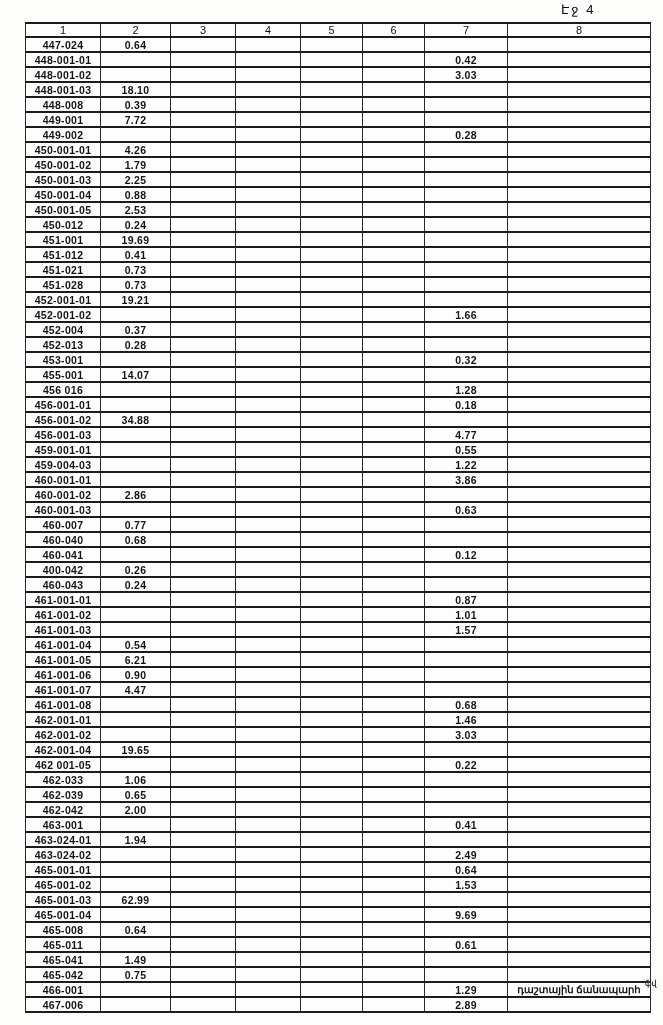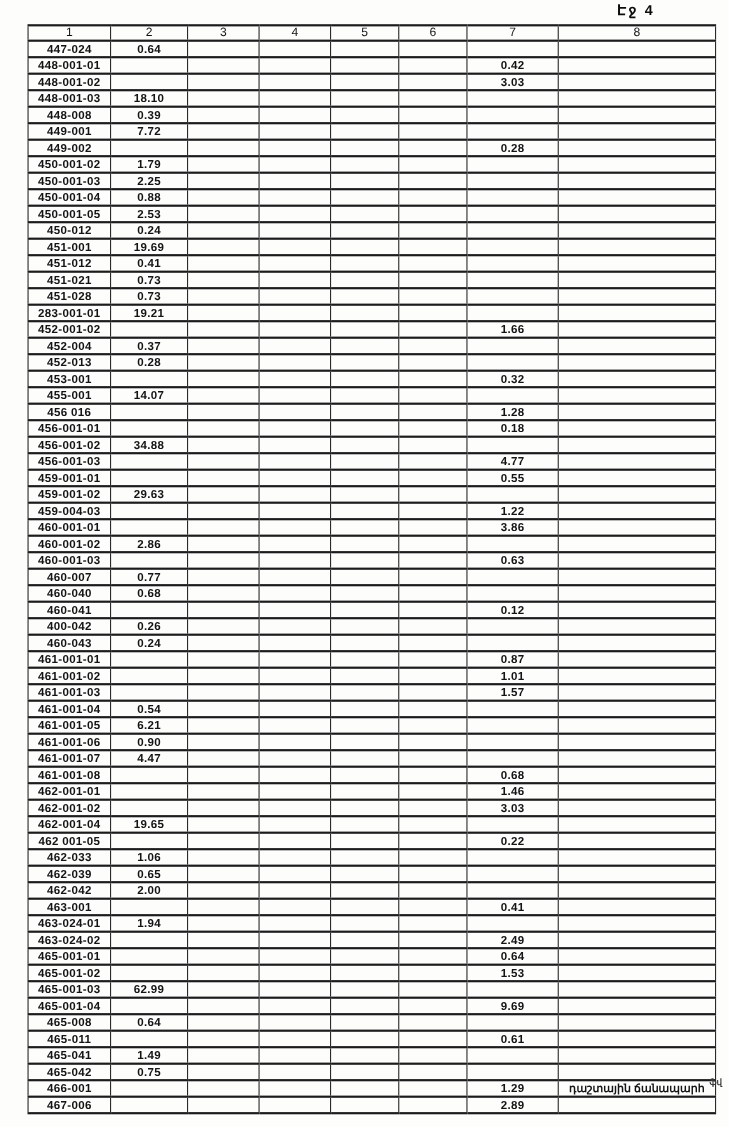--- a/index.html
+++ b/index.html
@@ -14,21 +14,21 @@
     height: 1025px;
     background: #fdfdfc;
     color: #111;
     overflow: hidden;
   }
   .page-label {
     position: absolute;
     top: 2px;
     left: 561px;
     font-size: 13px;
-    font-weight: 700;
+    font-weight: 400;
     letter-spacing: 2px;
     color: #0d0d0d;
     white-space: nowrap;
   }
   table.scan-table {
     position: absolute;
     left: 25px;
     top: 22px;
     width: 625px;
     height: 991px;
@@ -168,20 +168,30 @@
           <td>449-002</td>
           <td></td>
           <td></td>
           <td></td>
           <td></td>
           <td></td>
           <td>0.28</td>
           <td class="note-cell"></td>
         </tr>
         <tr>
+          <td>450-001-01</td>
+          <td>4.26</td>
+          <td></td>
+          <td></td>
+          <td></td>
+          <td></td>
+          <td></td>
+          <td class="note-cell"></td>
+        </tr>
+        <tr>
           <td>450-001-02</td>
           <td>1.79</td>
           <td></td>
           <td></td>
           <td></td>
           <td></td>
           <td></td>
           <td class="note-cell"></td>
         </tr>
         <tr>
@@ -258,21 +268,21 @@
           <td>451-028</td>
           <td>0.73</td>
           <td></td>
           <td></td>
           <td></td>
           <td></td>
           <td></td>
           <td class="note-cell"></td>
         </tr>
         <tr>
-          <td>283-001-01</td>
+          <td>452-001-01</td>
           <td>19.21</td>
           <td></td>
           <td></td>
           <td></td>
           <td></td>
           <td></td>
           <td class="note-cell"></td>
         </tr>
         <tr>
           <td>452-001-02</td>
@@ -365,30 +375,20 @@
           <td class="note-cell"></td>
         </tr>
         <tr>
           <td>459-001-01</td>
           <td></td>
           <td></td>
           <td></td>
           <td></td>
           <td></td>
           <td>0.55</td>
-          <td class="note-cell"></td>
-        </tr>
-        <tr>
-          <td>459-001-02</td>
-          <td>29.63</td>
-          <td></td>
-          <td></td>
-          <td></td>
-          <td></td>
-          <td></td>
           <td class="note-cell"></td>
         </tr>
         <tr>
           <td>459-004-03</td>
           <td></td>
           <td></td>
           <td></td>
           <td></td>
           <td></td>
           <td>1.22</td>

